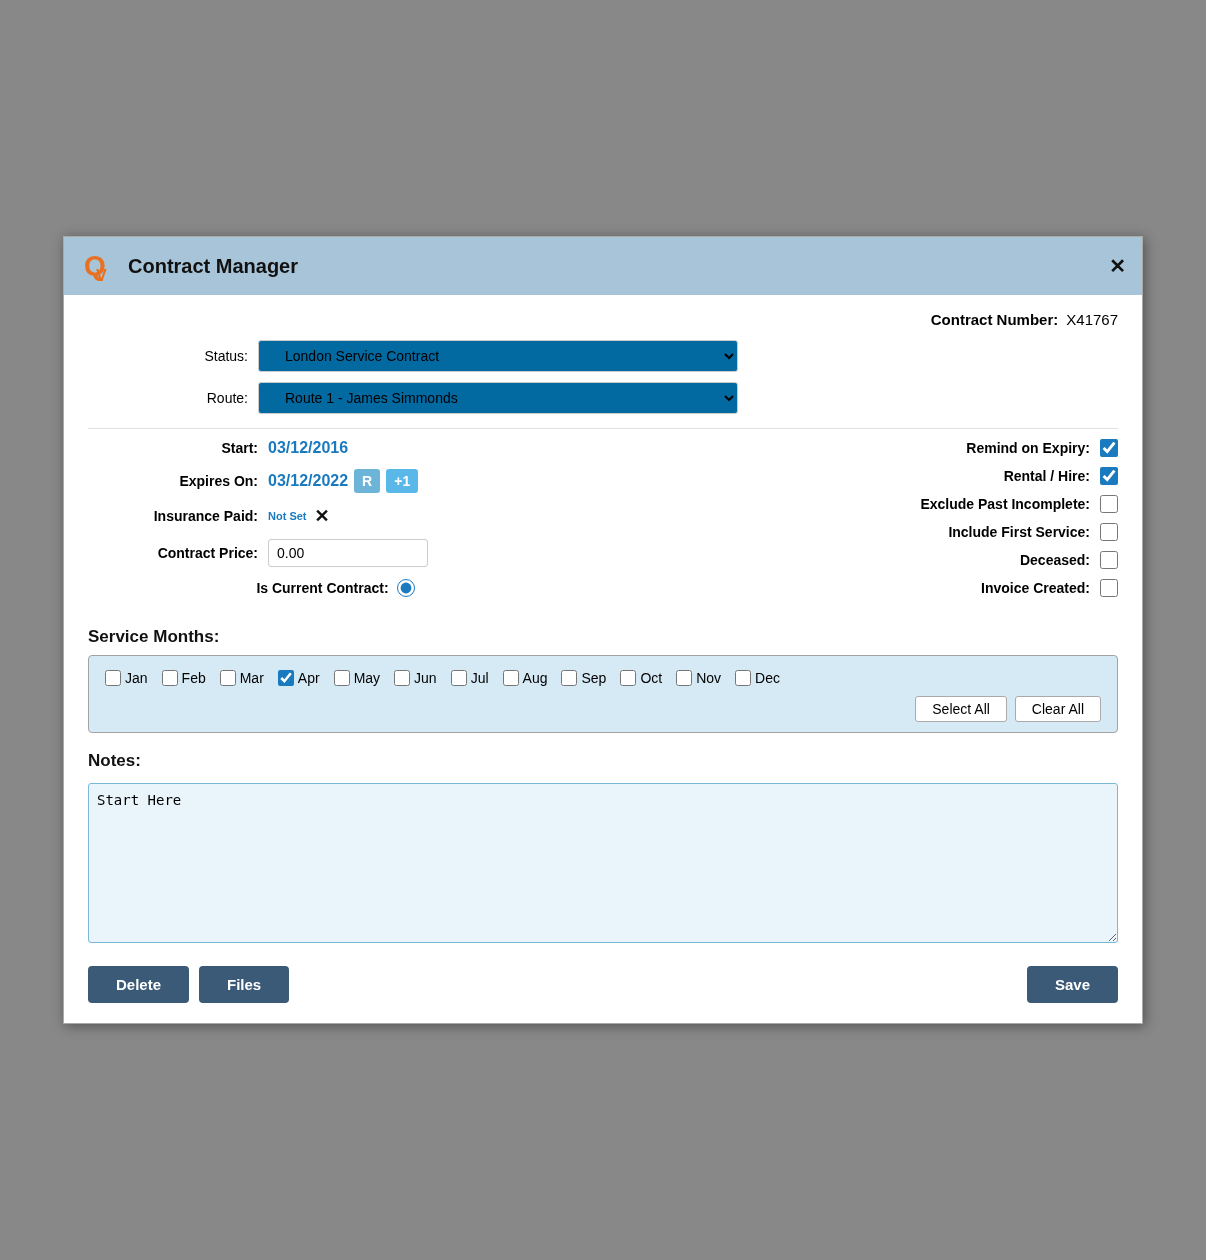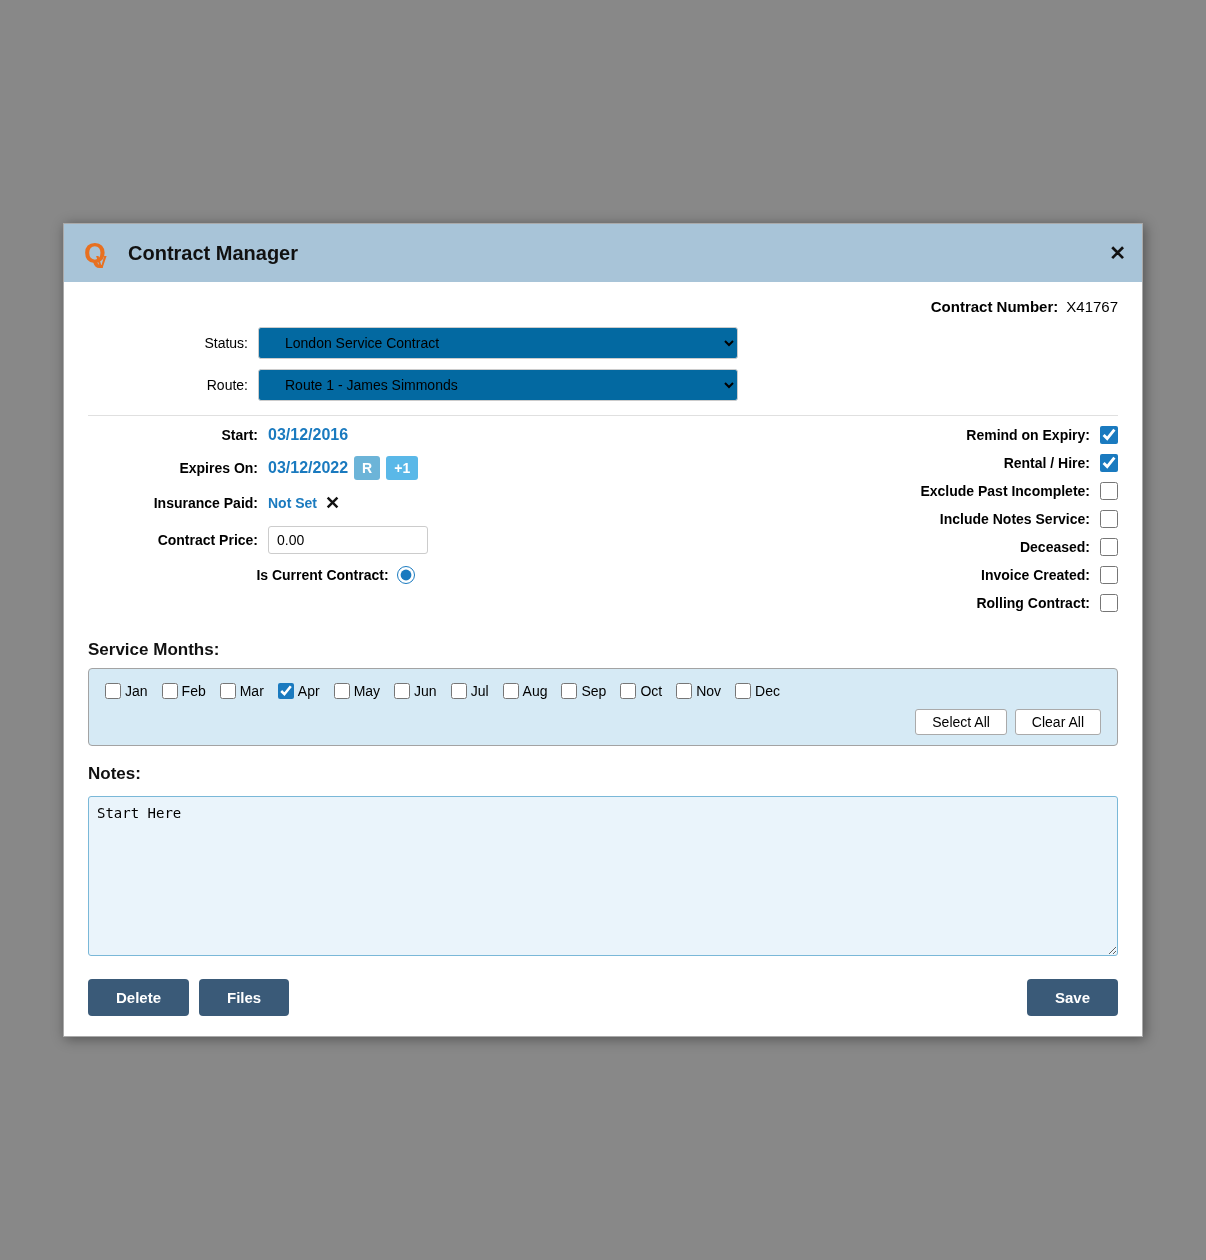--- a/index.html
+++ b/index.html
@@ -139,21 +139,21 @@
       cursor: pointer;
     }
     .insurance-row {
       display: flex;
       align-items: center;
       gap: 8px;
     }
     .not-set {
       color: #1a7abf;
       font-weight: bold;
-      font-size: 14px;
+      font-size: 11px;
     }
     .x-btn {
       font-size: 18px;
       font-weight: bold;
       color: #111;
       cursor: pointer;
       background: none;
       border: none;
     }
     .price-input {
@@ -361,39 +361,35 @@
           <span class="right-check-label">Rental / Hire:</span>
           <input type="checkbox" checked="" class="check-box" style="accent-color: rgb(26, 122, 191);">
         </div>
 
         <div class="right-check-row">
           <span class="right-check-label">Exclude Past Incomplete:</span>
           <input type="checkbox" class="check-box" style="">
         </div>
 
         <div class="right-check-row">
-          <span class="right-check-label">Include Notes Service:</span>
+          <span class="right-check-label">Include First Service:</span>
           <input type="checkbox" class="check-box" style="">
         </div>
 
         <div class="right-check-row">
           <span class="right-check-label">Deceased:</span>
           <input type="checkbox" class="check-box" style="">
         </div>
 
 
         <div class="right-check-row">
           <span class="right-check-label">Invoice Created:</span>
           <input type="checkbox" class="check-box" style="">
         </div>
 
-        <div class="right-check-row">
-          <span class="right-check-label">Rolling Contract:</span>
-          <input type="checkbox" class="check-box" style="">
-        </div>
       </div>
     </div>
 
     <div class="section-title">Service Months:</div>
     <div class="months-box">
       <div class="months-row">
 
         <div class="month-item">
           <input type="checkbox" class="month-cb" style="">
           <span>Jan</span>

